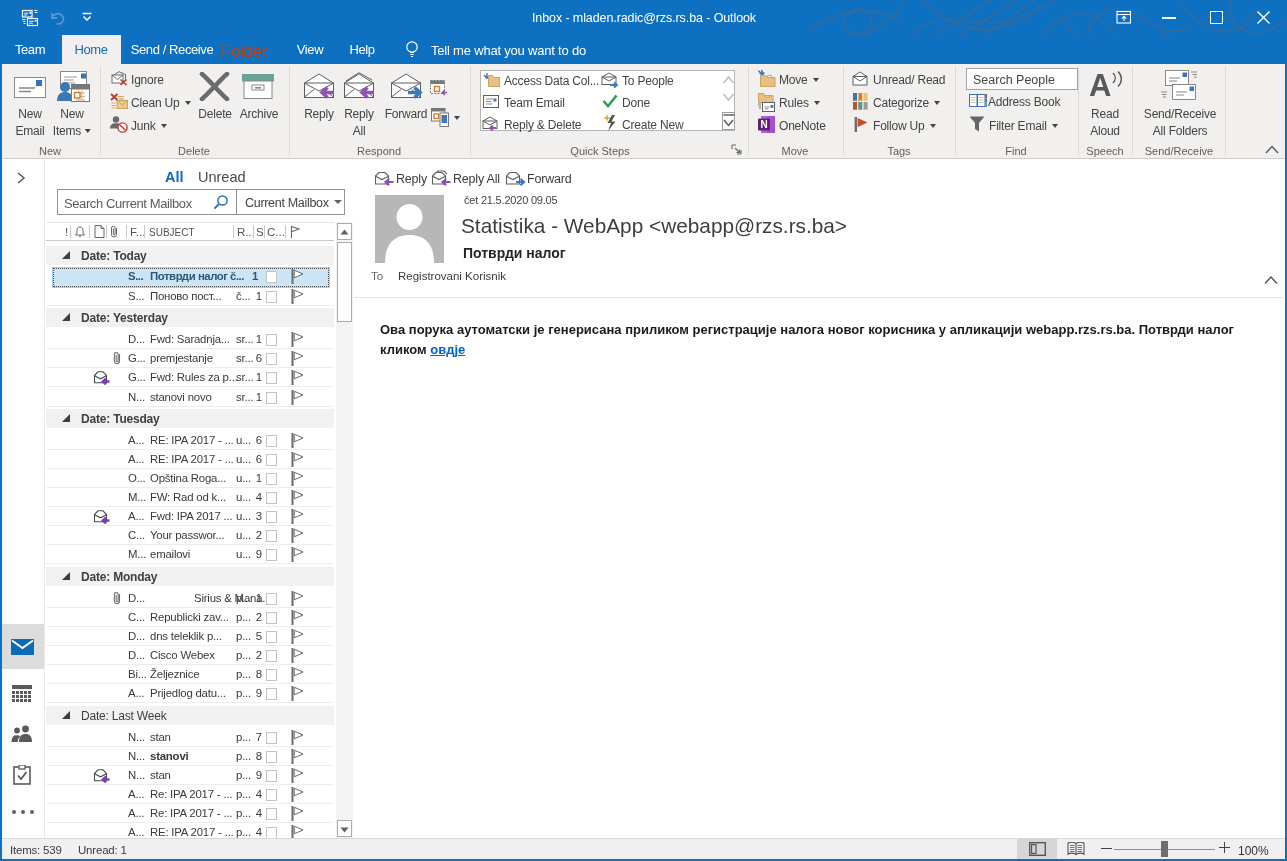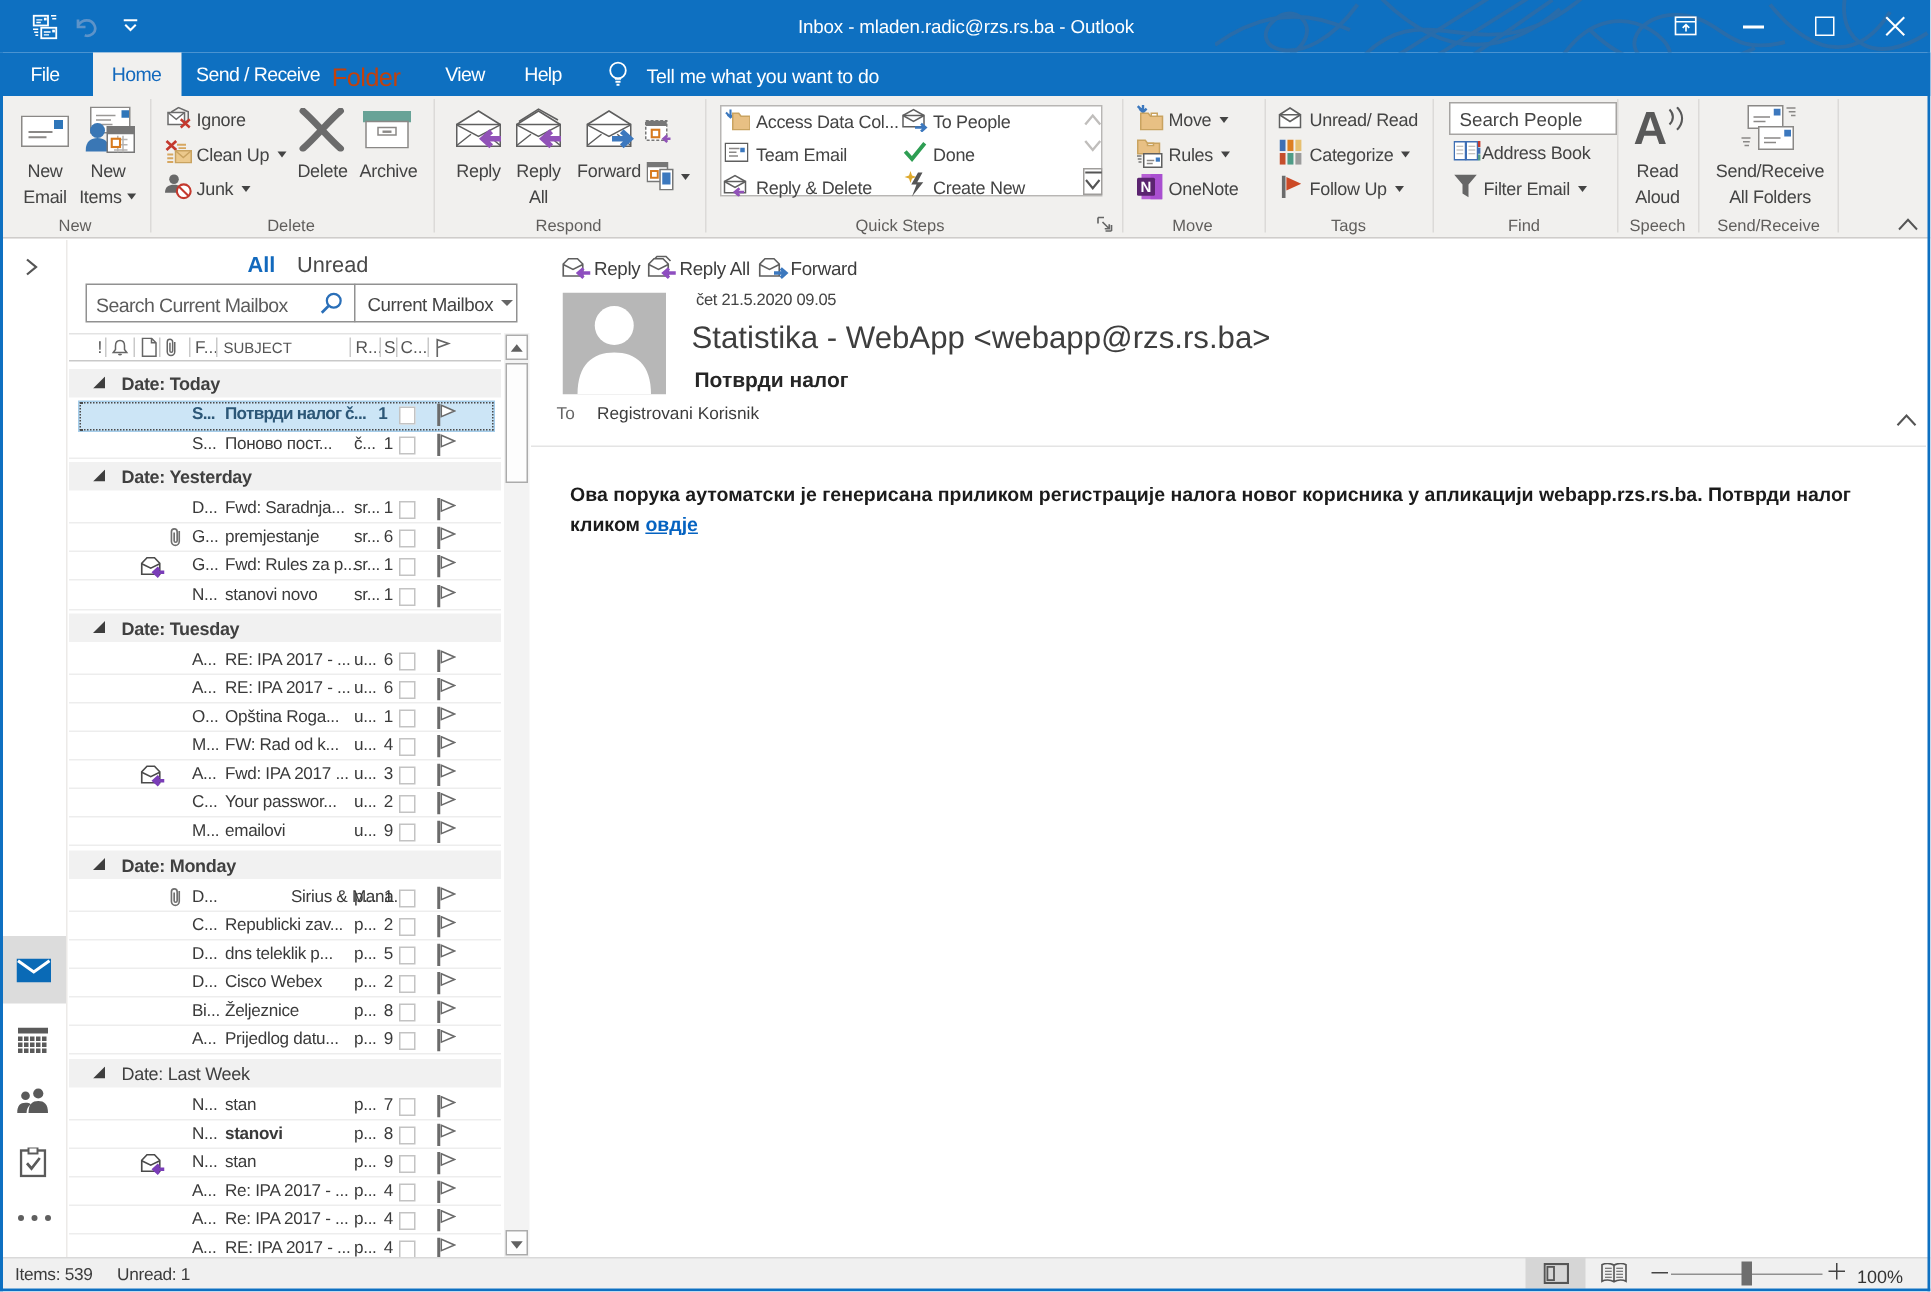--- a/index.html
+++ b/index.html
@@ -53,21 +53,21 @@
 <path d="M8,11 V6.5 M5.8,8.6 L8,6.4 L10.2,8.6"></path>
 </g>
   </svg>
 <div class="ab" style="left:1162px;top:17px;width:14px;height:1.6px;background:#fff;"></div>
 <div class="ab" style="left:1210px;top:11px;width:13px;height:13px;border:1.4px solid #fff;"></div>
 <svg class="ab" style="left:1256px;top:10px;" width="15" height="15" viewBox="0 0 15 15">
 <path d="M1.5,1.5 L13.5,13.5 M13.5,1.5 L1.5,13.5" stroke="#fff" stroke-width="1.4"></path>
 </svg>
 <div class="ab" style="left:0;top:35px;width:1287px;height:29px;background:#0e70c1;"></div>
 <div class="ab" style="left:62px;top:35px;width:59px;height:29px;background:#f1f0ee;"></div>
-<div class="ab ctr" style="left:30px;top:42px;font-size:13px;color:#fff;letter-spacing:-0.4px;">File</div>
+<div class="ab ctr" style="left:30px;top:42px;font-size:13px;color:#fff;letter-spacing:-0.4px;">Team</div>
 <div class="ab ctr" style="left:91px;top:42px;font-size:13px;color:#1269bd;letter-spacing:-0.4px;">Home</div>
 <div class="ab ctr" style="left:172px;top:42px;font-size:13px;color:#fff;letter-spacing:-0.4px;">Send / Receive</div>
 <div class="ab ctr" style="left:244px;top:42px;font-size:17px;color:#c2410c;letter-spacing:-0.4px;">Folder</div>
 <div class="ab ctr" style="left:310px;top:42px;font-size:13px;color:#fff;letter-spacing:-0.4px;">View</div>
 <div class="ab ctr" style="left:362px;top:42px;font-size:13px;color:#fff;letter-spacing:-0.4px;">Help</div>
 <svg class="ab" style="left:404px;top:40px;" width="16" height="19" viewBox="0 0 16 19">
 <g fill="none" stroke="#fff" stroke-width="1.2">
 <circle cx="8" cy="7" r="5.2"></circle>
 <path d="M6,12.5 h4 M6.3,14.5 h3.4 M7,16.5 h2"></path>
 </g>

